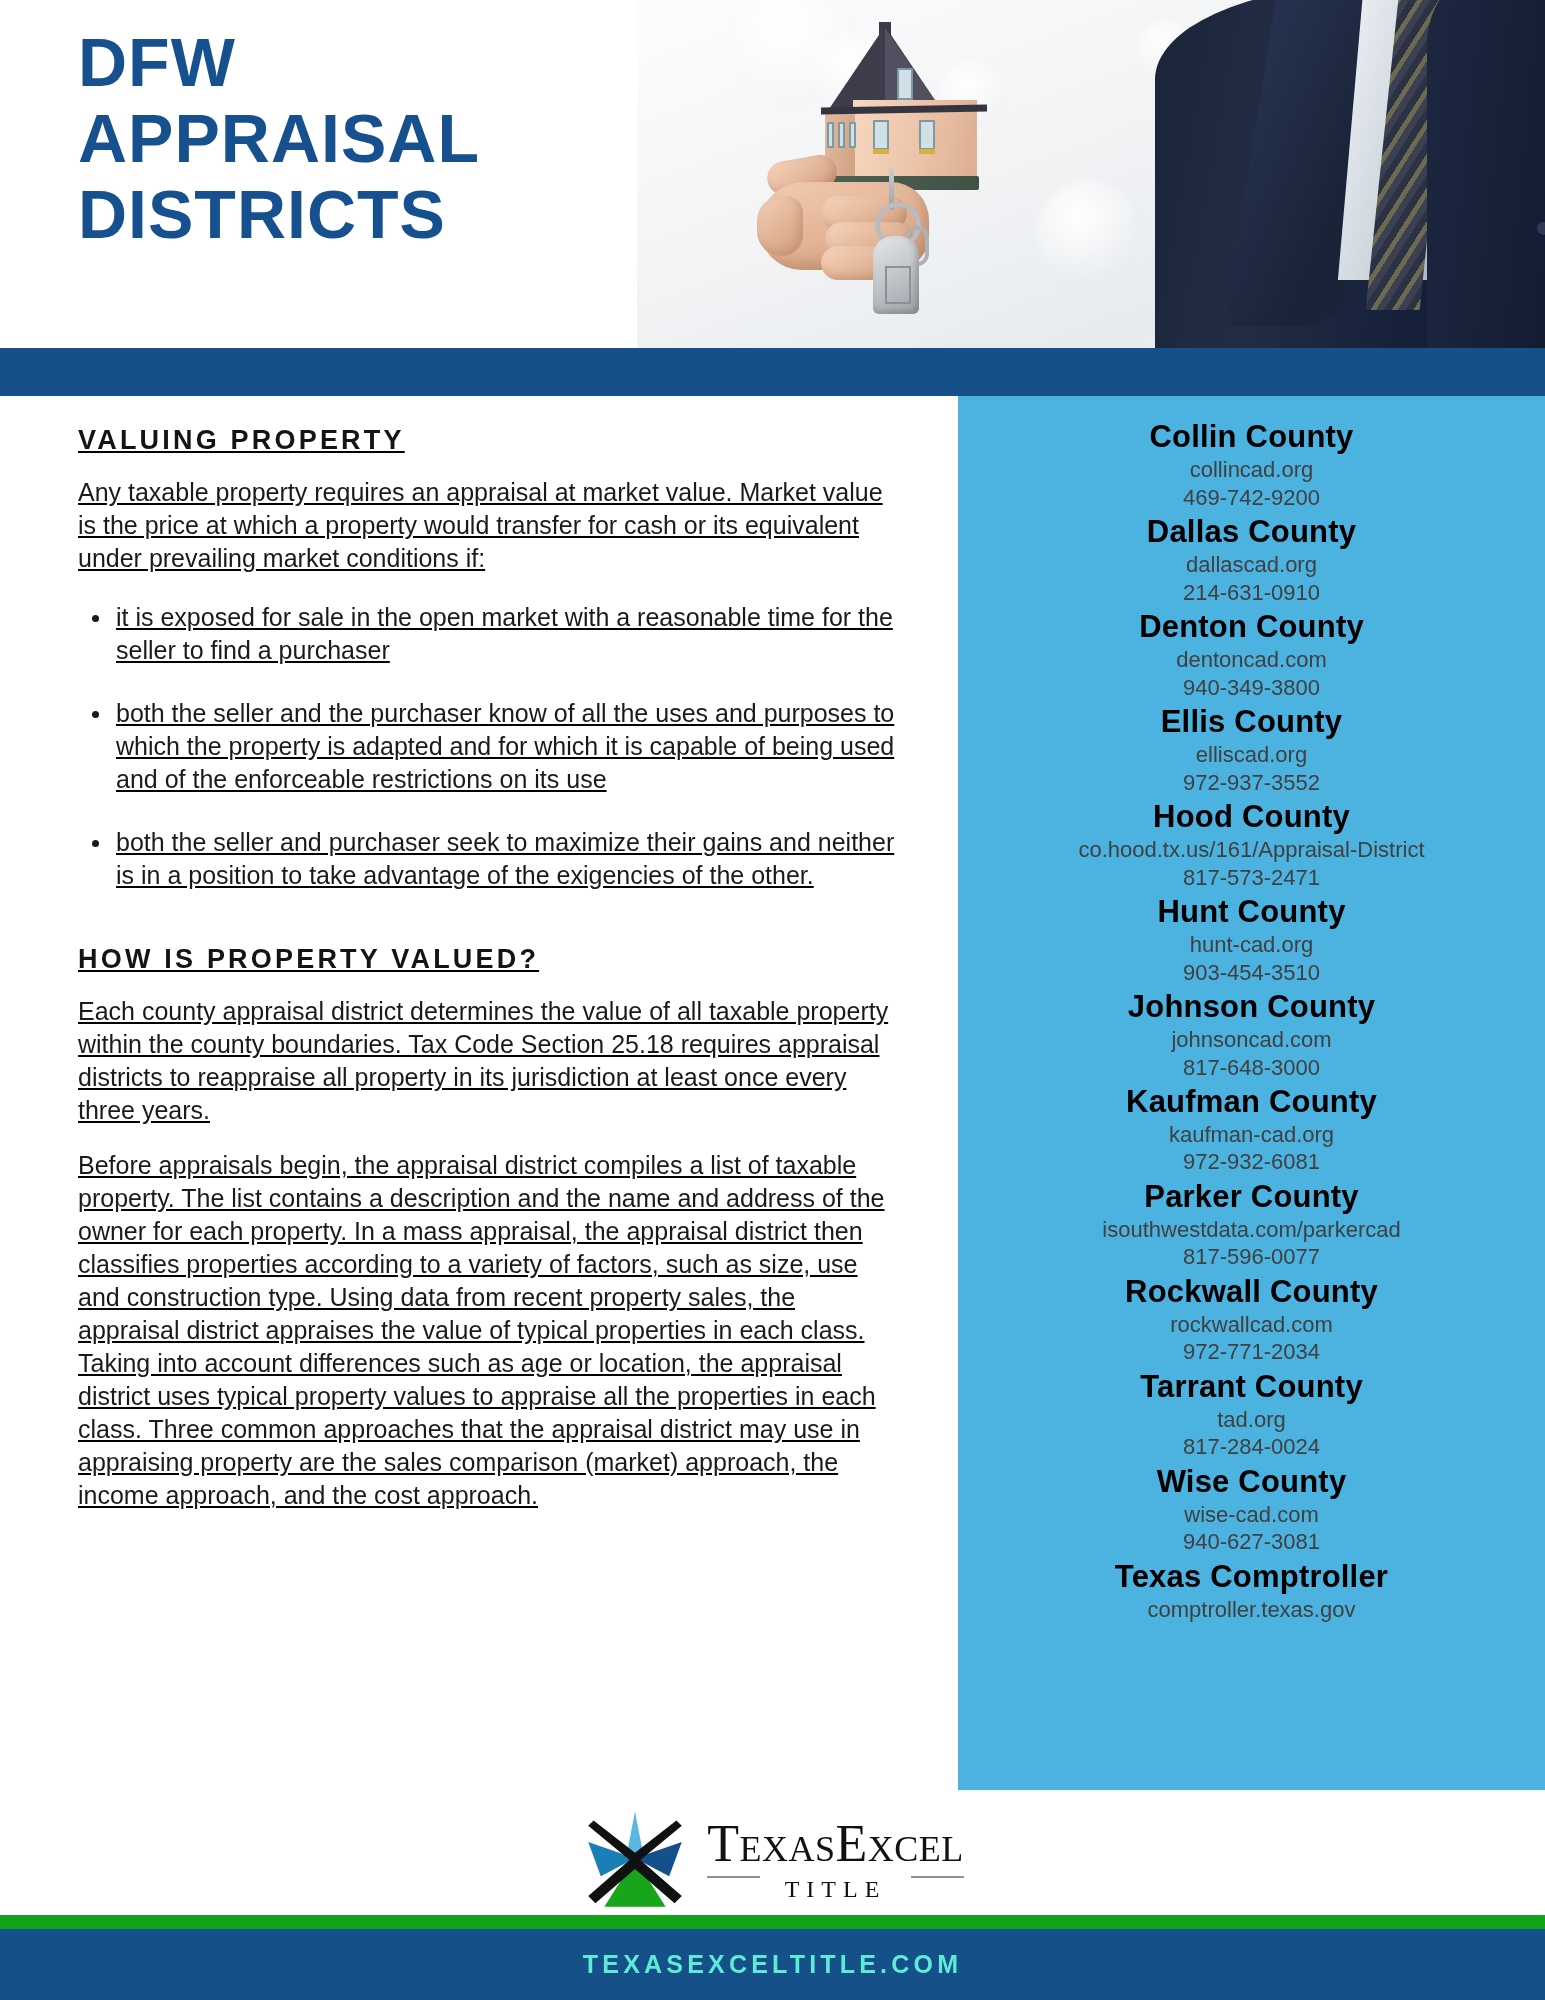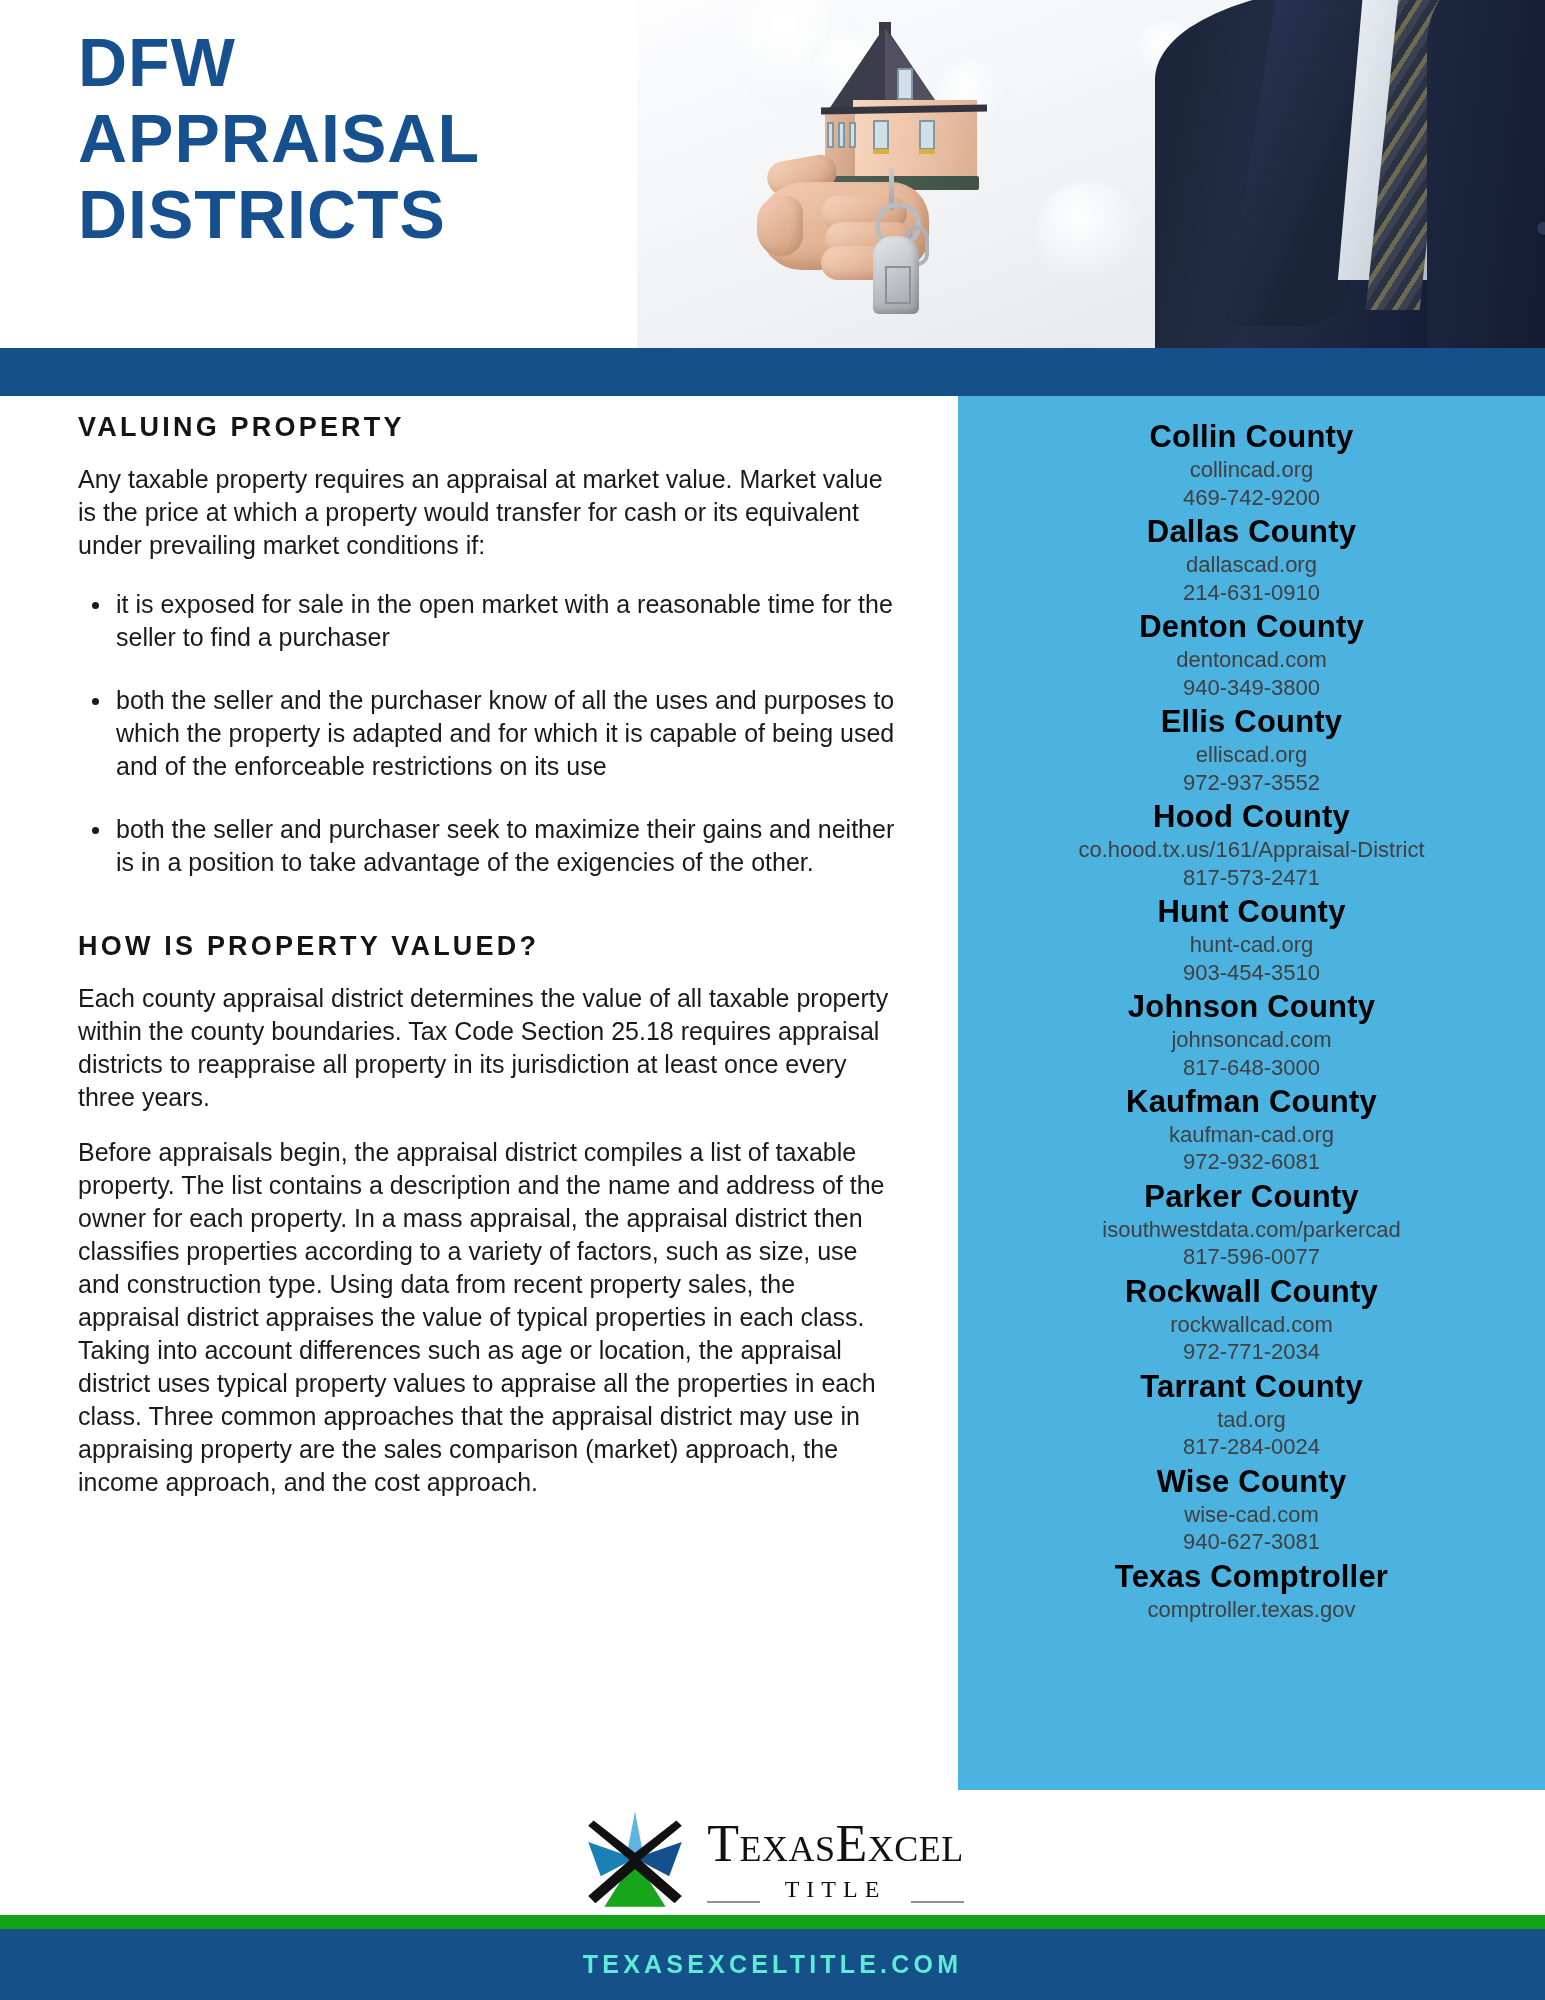--- a/index.html
+++ b/index.html
@@ -248,22 +248,23 @@
     position: absolute;
     left: 0; top: 348px;
     width: 1545px; height: 48px;
     background: #155089;
   }
 
   
   .content-left {
     position: absolute;
     left: 78px;
-    top: 412px;
+    top: 425px;
     width: 822px;
+    text-decoration: underline;
   }
 
   .section-head {
     color: #141414;
     font-weight: 700;
     font-size: 27px;
     letter-spacing: 3.2px;
     margin-bottom: 20px;
     font-family: "Liberation Sans", sans-serif;
   }
@@ -340,21 +341,21 @@
     font-size: 52px;
     color: #111111;
     letter-spacing: .5px;
     line-height: 1;
     font-variant: small-caps;
     white-space: nowrap;
     text-align: center;
   }
   .logo-sub-row {
     display: flex;
-    align-items: flex-end;
+    align-items: flex-start;
     width: 100%;
     gap: 25px;
     margin-top: 6px;
   }
   .logo-rule { flex: 1 1 auto; height: 2px; background: #8f9295; }
   .logo-sub {
     font-family: "Liberation Serif", serif;
     font-size: 24px;
     letter-spacing: 7px;
     color: #111111;

